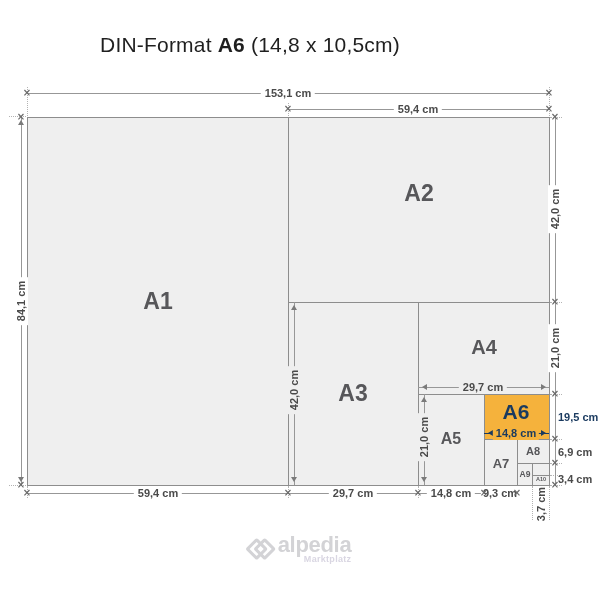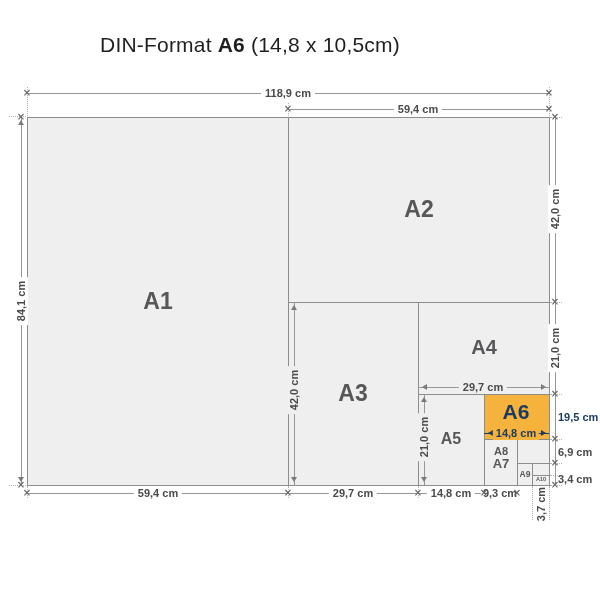--- a/index.html
+++ b/index.html
@@ -69,27 +69,27 @@
   <div class="ln" style="left:418px;top:302px;width:1px;height:183px"></div>
   <div class="ln" style="left:418px;top:394px;width:131px;height:1px"></div>
   <div class="ln" style="left:484px;top:394px;width:1px;height:91px"></div>
   <div class="ln" style="left:484px;top:439px;width:65px;height:1px"></div>
   <div class="ln" style="left:517px;top:439px;width:1px;height:46px"></div>
   <div class="ln" style="left:517px;top:463px;width:32px;height:1px"></div>
   <div class="ln" style="left:532px;top:463px;width:1px;height:22px"></div>
   <div class="ln" style="left:532px;top:475px;width:17px;height:1px"></div>
 
   <div class="fl" style="left:158px;top:301px;font-size:23px">A1</div>
-  <div class="fl" style="left:419px;top:209px;font-size:23px">A2</div>
+  <div class="fl" style="left:419px;top:193px;font-size:23px">A2</div>
   <div class="fl" style="left:353px;top:393px;font-size:23px">A3</div>
   <div class="fl" style="left:484px;top:347px;font-size:20px">A4</div>
   <div class="fl" style="left:451px;top:439px;font-size:16px">A5</div>
   <div class="fl nv" style="left:516px;top:411px;font-size:21px">A6</div>
   <div class="fl" style="left:501px;top:463px;font-size:13px">A7</div>
-  <div class="fl" style="left:501px;top:451px;font-size:11px">A8</div>
+  <div class="fl" style="left:533px;top:451px;font-size:11px">A8</div>
   <div class="fl" style="left:525px;top:474px;font-size:8.5px">A9</div>
   <div class="fl" style="left:541px;top:480px;font-size:5.5px">A10</div>
 
   <div class="dv" style="left:27px;top:87px;height:29px"></div>
   <div class="dv" style="left:549px;top:87px;height:29px"></div>
   <div class="dv" style="left:288px;top:103px;height:13px"></div>
   <div class="dh" style="left:9px;top:116px;width:17px"></div>
   <div class="dh" style="left:9px;top:485px;width:17px"></div>
   <div class="dh" style="left:550px;top:117px;width:12px"></div>
   <div class="dh" style="left:550px;top:302px;width:12px"></div>
@@ -120,21 +120,21 @@
   <div class="ah dn" style="left:18px;top:477px"></div>
   <div class="ah up" style="left:291px;top:302px"></div>
   <div class="ah dn" style="left:291px;top:477px"></div>
   <div class="ah up" style="left:421px;top:394px"></div>
   <div class="ah dn" style="left:421px;top:477px"></div>
   <div class="ah lt" style="left:419px;top:384px"></div>
   <div class="ah rt" style="left:541px;top:384px"></div>
   <div class="ah lt nvl" style="left:485px;top:430px"></div>
   <div class="ah rt nvr" style="left:541px;top:430px"></div>
 
-  <div class="dl" style="left:288px;top:93px">118,9 cm</div>
+  <div class="dl" style="left:288px;top:93px">153,1 cm</div>
   <div class="dl" style="left:418px;top:109px">59,4 cm</div>
   <div class="dl rot" style="left:21px;top:301px">84,1 cm</div>
   <div class="dl rot" style="left:555px;top:209px">42,0 cm</div>
   <div class="dl rot" style="left:555px;top:348px">21,0 cm</div>
   <div class="dr nv" style="left:558px;top:417px">19,5 cm</div>
   <div class="dr" style="left:558px;top:452px">6,9 cm</div>
   <div class="dr" style="left:558px;top:479px">3,4 cm</div>
   <div class="dl" style="left:158px;top:493px">59,4 cm</div>
   <div class="dl" style="left:353px;top:493px">29,7 cm</div>
   <div class="dl" style="left:451px;top:493px">14,8 cm</div>
@@ -156,14 +156,24 @@
   <i class="tk" style="left:555px;top:394px"></i>
   <i class="tk" style="left:555px;top:439px"></i>
   <i class="tk" style="left:555px;top:463px"></i>
   <i class="tk" style="left:555px;top:485px"></i>
   <i class="tk" style="left:27px;top:493px"></i>
   <i class="tk" style="left:288px;top:493px"></i>
   <i class="tk" style="left:418px;top:493px"></i>
   <i class="tk" style="left:484px;top:493px"></i>
   <i class="tk" style="left:517px;top:493px"></i>
 
+  <div class="logo">
+    <span class="logo-icon">
+        <i></i>
+        <i></i>
+      </span>
+    <span class="logo-text">
+      <span class="brand" style="display:block">alpedia</span>
+      <span class="tagline" style="display:block">Marktplatz</span>
+    </span>
+  </div>
 
 </div>
 
 </body></html>

